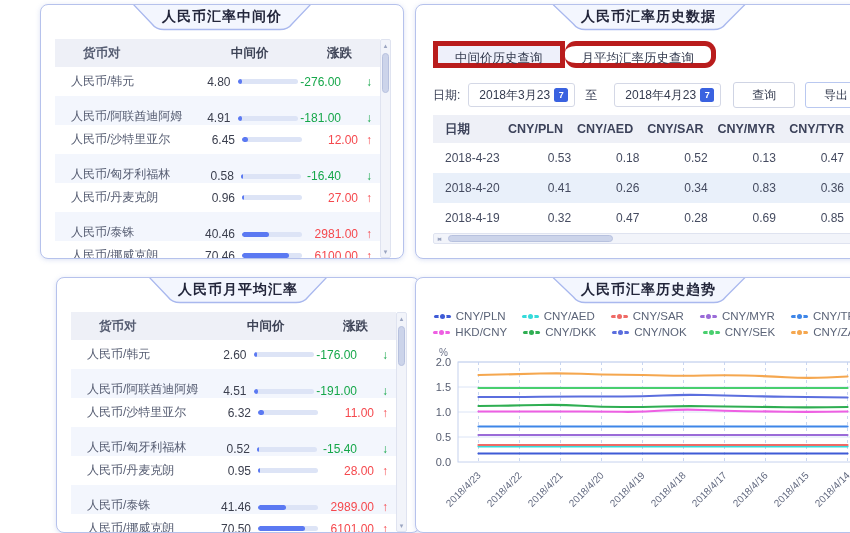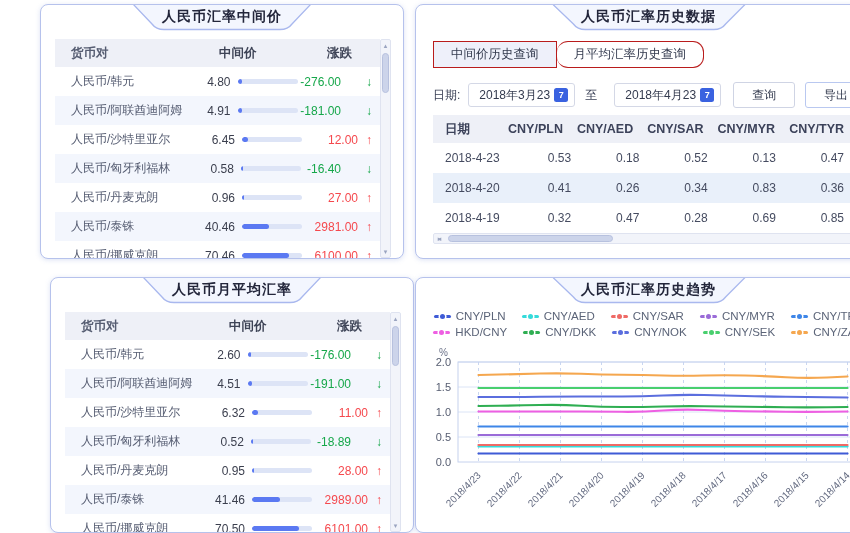--- a/index.html
+++ b/index.html
@@ -5,37 +5,37 @@
   * { margin:0; padding:0; box-sizing:border-box; }
   html,body { width:850px; height:533px; background:#fff; overflow:hidden;
     font-family:"Liberation Sans","DejaVu Sans",sans-serif; }
   .stage { position:relative; width:850px; height:533px; background:#fff;margin-left:36px; }
 
   
   .card { position:absolute; background:#fff; border:1px solid #b6c2ec; border-radius:8px;
     box-shadow:0 1px 5px rgba(130,150,215,.28); overflow:hidden; }
   .card-tl { left:4px;  top:4px;   width:364px; height:255px; }
   .card-tr { left:379px; top:4px;  width:467px; height:255px; }
-  .card-bl { left:14px;  top:277px; width:364px; height:256px; }
+  .card-bl { left:20px;  top:277px; width:364px; height:256px; }
   .card-br { left:379px; top:277px; width:467px; height:256px; }
 
   .title-tab { position:absolute; top:-1px; left:50%; transform:translateX(-50%);
     height:27px; z-index:5; }
   .title-tab svg.tab-bg { position:absolute; inset:0; width:100%; height:100%; }
   .title-tab .tab-text { position:relative; display:block; text-align:center;
     line-height:25px; font-size:14px; font-weight:bold; color:#23263b; letter-spacing:1px;
     padding:0 30px; white-space:nowrap; }
 
   
   .rate-wrap { position:absolute; left:14px; right:12px; top:34px; bottom:0; display:flex; }
   .rt-main { flex:1 1 auto; min-width:0; }
   .rt-head { display:flex; align-items:center; height:28px; background:#eef0f7;
-    font-size:12.5px; font-weight:bold; color:#3d4356; }
+    font-size:12.5px; font-weight:bold; color:#3d4356;padding-left:12px; }
   .rt-row { display:flex; align-items:center; height:29px; font-size:12px; }
-  .rt-row.stripe { background:#f3f6fd; }
+  .rt-row.stripe { background:#f3f6fd;align-items:flex-end; }
   .c-pair { width:138px; padding-left:16px; color:#565d72; white-space:nowrap; overflow:hidden; }
   .c-mid  { width:116px; display:flex; align-items:center; }
   .rt-head .c-mid { padding-left:26px; }
   .c-mid .val { width:42px; text-align:right; color:#3b3f4e; margin-right:7px; }
   .bar { position:relative; width:60px; height:5px; border-radius:3px; background:#dde4f6; overflow:hidden; }
   .bar i { position:absolute; left:0; top:0; bottom:0; border-radius:3px; background:#5b79f2; }
   .c-chg { flex:1; display:flex; justify-content:flex-end; align-items:center;
     padding-right:8px; font-size:12px; }
   .rt-head .c-chg { padding-right:28px; font-size:12.5px; }
   .c-chg .arrow { margin-left:8px; font-size:12px; }
@@ -54,21 +54,21 @@
   .hscroll { position:absolute; height:11px; background:#f2f4fa; border:1px solid #dfe3f0;
     border-radius:2px; }
   .hscroll .sb-arrow { top:0; bottom:0; width:11px; height:auto; line-height:10px; }
   .hscroll .sb-arrow.left { left:0; }
   .hscroll .sb-arrow.right { right:0; }
   .hscroll .sb-thumb { top:1px; bottom:1px; left:14px; height:auto; width:165px; }
 
   
   .tabs { position:absolute; left:17px; top:36px; display:flex; }
   .tab-btn { height:27px; line-height:25px; padding:0 17px; font-size:12.5px; color:#333a4e;
-    background:#fff; border:1px solid #b91c1c; cursor:pointer; white-space:nowrap; }
+    background:#fff; border:5px solid #b91c1c; cursor:pointer; white-space:nowrap; }
   .tab-btn.active { background:#eef0fa; }
   .tab-btn + .tab-btn { border-left:none;border-radius:11px; }
 
   .date-row { position:absolute; left:17px; right:14px; top:78px; height:24px;
     display:flex; align-items:center; font-size:12px; color:#3b4156; }
   .date-input { display:flex; align-items:center; justify-content:space-between;
     width:107px; height:24px; margin-left:8px; padding:0 6px 0 10px;
     border:1px solid #d4d8e6; border-radius:3px; background:#fff; color:#333a4e; }
   .cal-icon { display:inline-flex; align-items:center; justify-content:center;
     width:14px; height:14px; border-radius:2.5px; background:#3a62e0; color:#fff;
@@ -357,21 +357,21 @@
             </div>
             <div class="rt-row stripe">
               <span class="c-pair">人民币/匈牙利福林</span>
               <span class="c-mid">
                 <span class="val">0.52</span>
                 <span class="bar">
                   <i style="width: 3%;"></i>
                 </span>
               </span>
               <span class="c-chg chg-down">
-                <span class="chg-val">-18.89</span>
+                <span class="chg-val">-15.40</span>
                 <span class="arrow">↓</span>
               </span>
             </div>
             <div class="rt-row">
               <span class="c-pair">人民币/丹麦克朗</span>
               <span class="c-mid">
                 <span class="val">0.95</span>
                 <span class="bar">
                   <i style="width: 4%;"></i>
                 </span>

